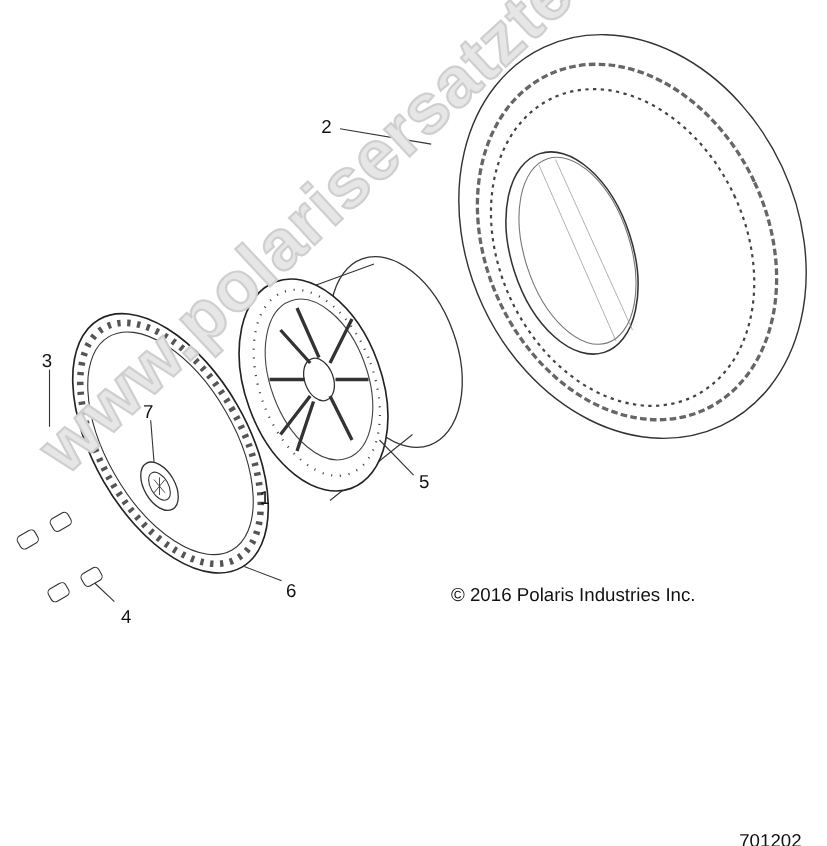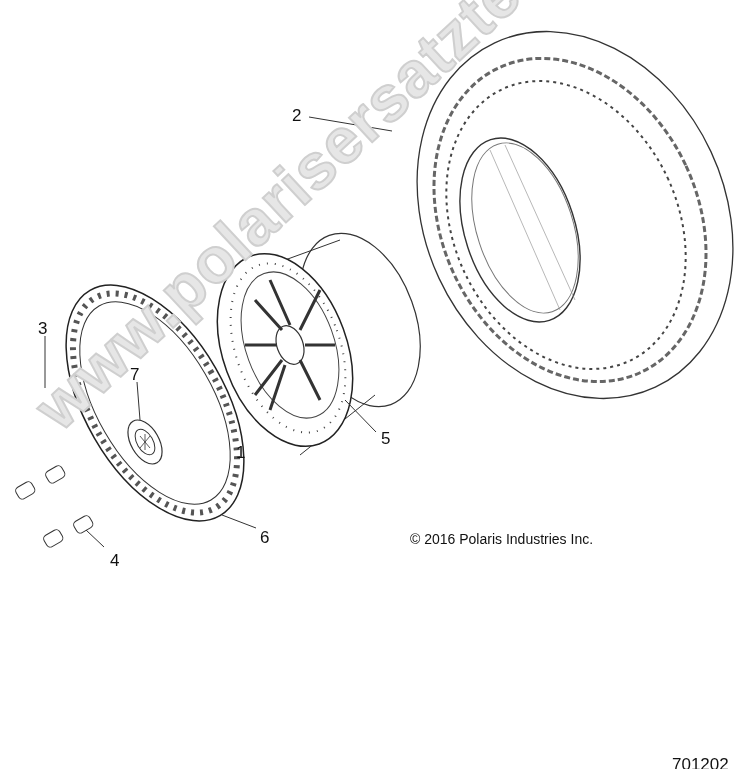--- a/index.html
+++ b/index.html
@@ -1,20 +1,20 @@
 <!DOCTYPE html>
 <html><head>
 <meta charset="utf-8">
 <style>
   html, body { margin:0; padding:0; background:#ffffff; }
   body { width:752px; height:769px; position:relative; overflow:hidden;
          font-family:"Liberation Sans", sans-serif; color:#1a1a1a; }
   .canvas { position:absolute; left:0; top:0; width:752px; height:769px; }
   .callout { position:absolute; font-size:17px; line-height:1; color:#111; }
-  .copyright { position:absolute; left:410px; top:531px; font-size:14px; color:#111; }
+  .copyright { position:absolute; left:410px; top:531px; font-size:17px; color:#111; }
   .figure-id { position:absolute; left:672px; top:755px; font-size:17px; color:#111; }
   .watermark { position:absolute; left:20px; top:390px; width:900px;
                font-family:"Liberation Sans", sans-serif; font-weight:bold;
                font-size:64px; color:#e6e6e6;
                -webkit-text-stroke:2px #cfcfcf;
                transform-origin:0 0; transform:rotate(-43deg);
                white-space:nowrap; letter-spacing:1px; pointer-events:none; }
 </style>
 </head>
 <body>

